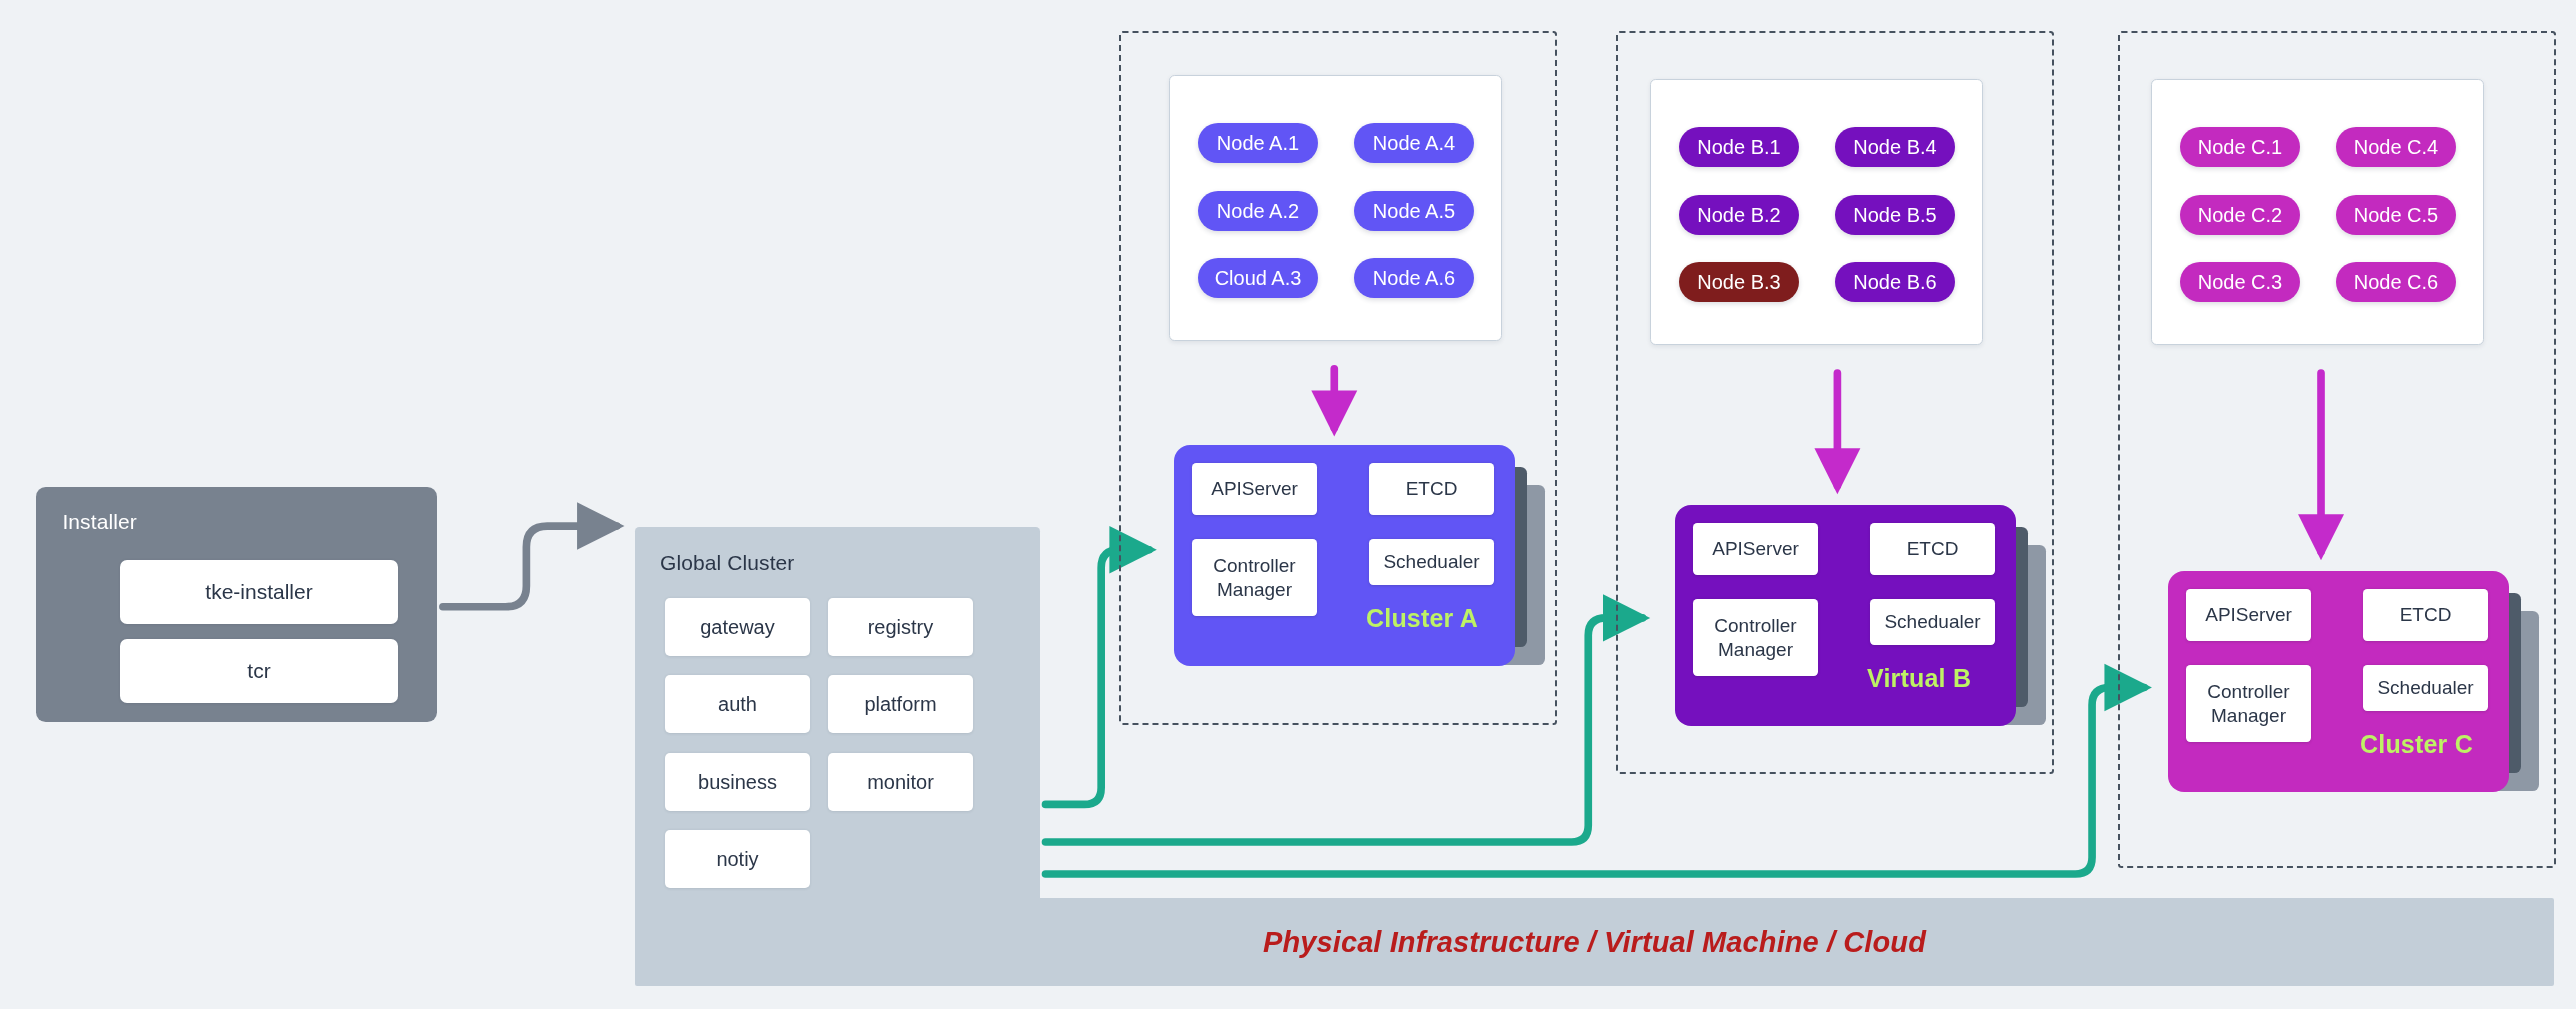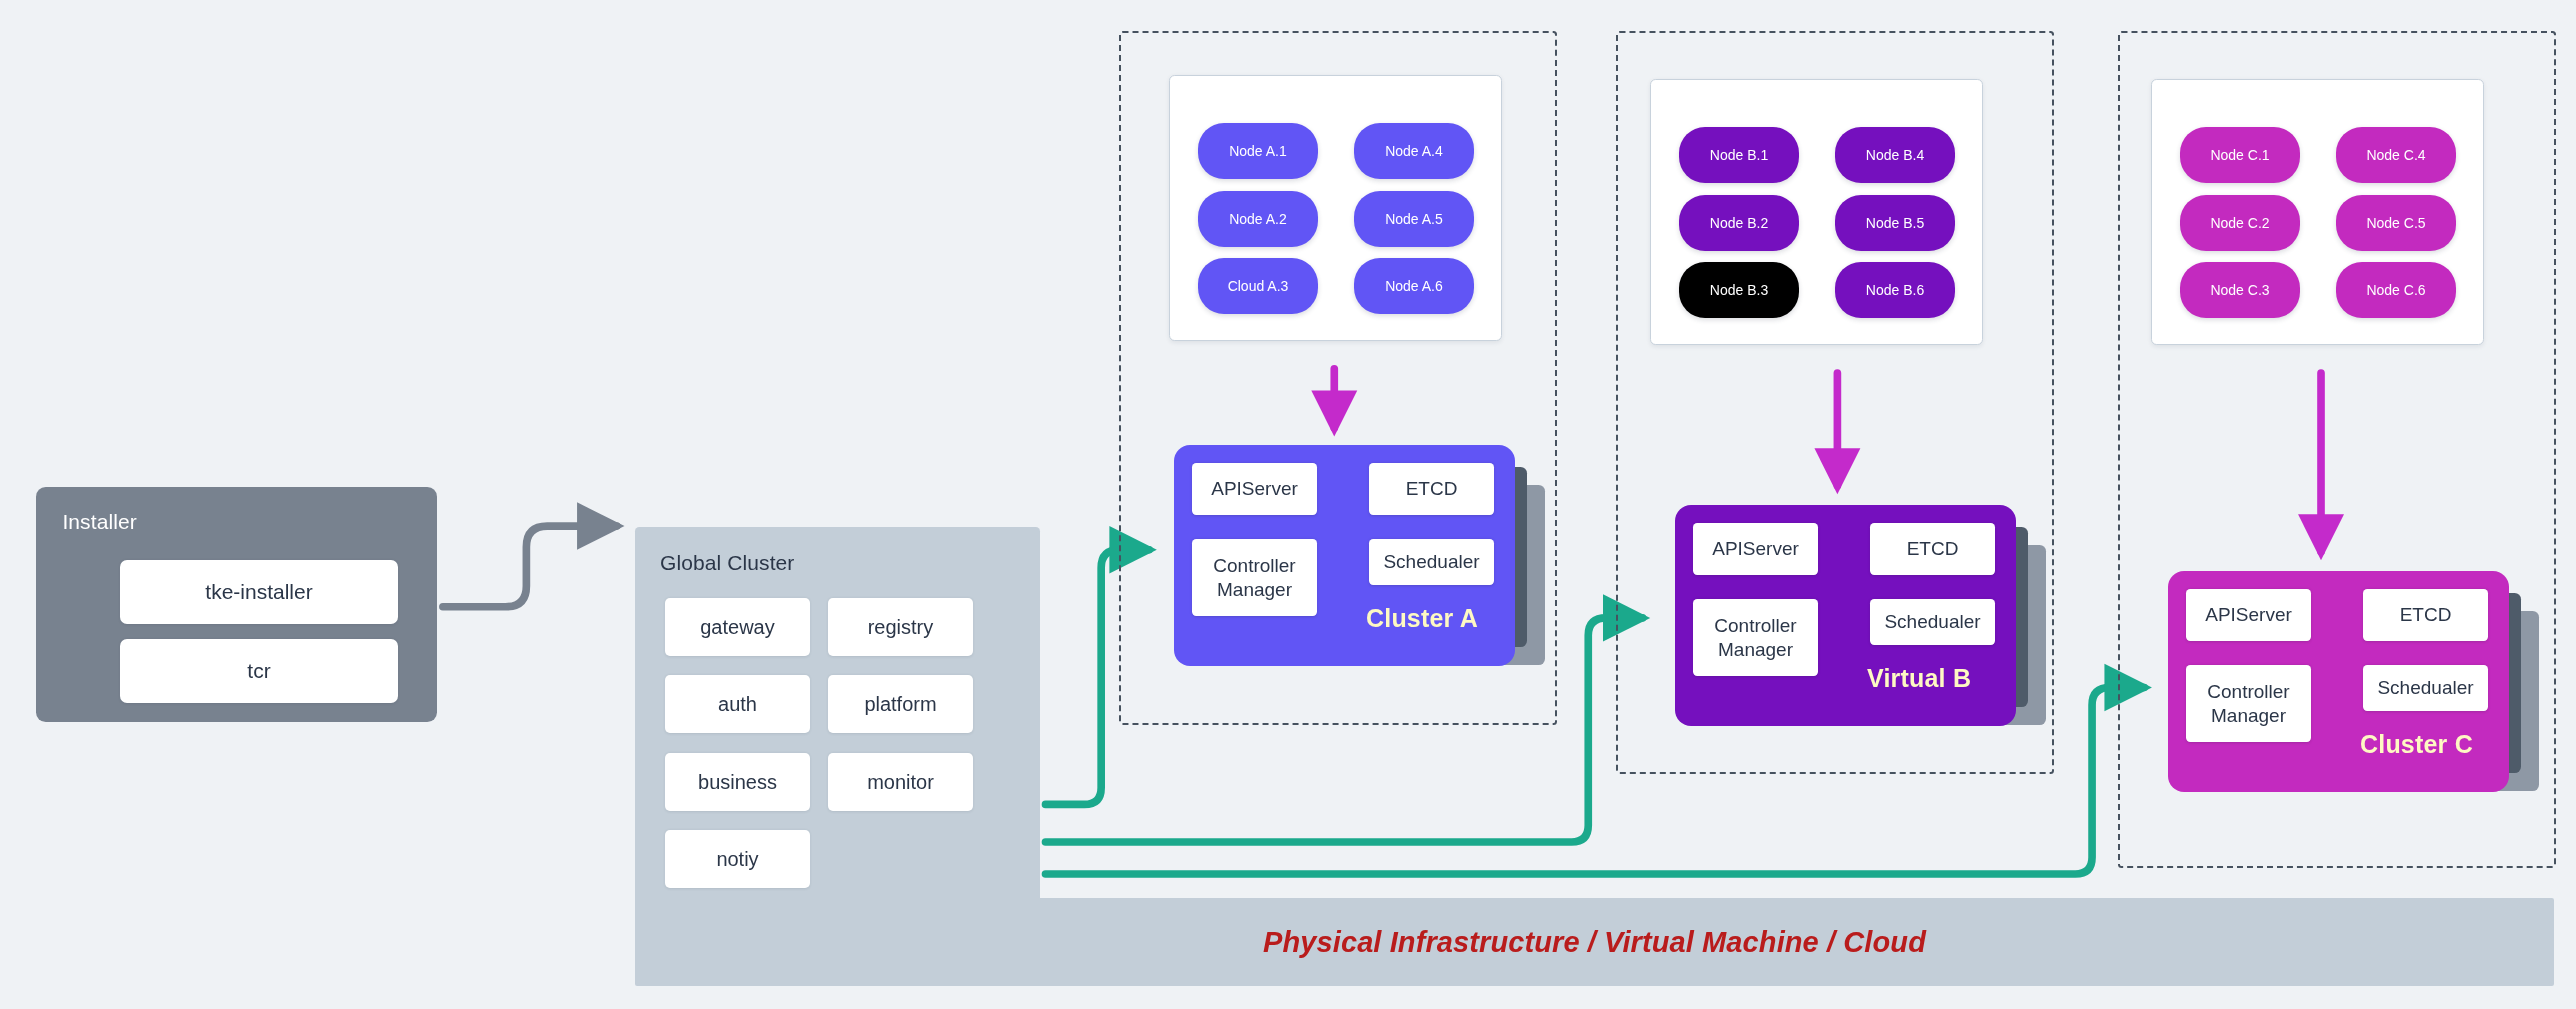--- a/index.html
+++ b/index.html
@@ -83,24 +83,24 @@
     background: #ffffff;
     border: 1.4px solid #c8d2dc;
     border-radius: 5.6px;
     box-shadow: 0 1.4px 4.2px rgba(30,40,60,.08);
   }
   #node-pool-A { left: 1169px; top: 75px; width: 333px; height: 266px; }
   #node-pool-B { left: 1650px; top: 79px; width: 333px; height: 266px; }
   #node-pool-C { left: 2151px; top: 79px; width: 333px; height: 266px; }
 
   .node-pill {
-    position: absolute; width: 120px; height: 56px;
+    position: absolute; width: 120px; height: 40px;
     border-radius: 26px;
     display: flex; align-items: center; justify-content: center;
-    font-size: 14px; color: #ffffff; font-weight: 400;
+    font-size: 20px; color: #ffffff; font-weight: 400;
     box-shadow: 0 2.1px 4.9px rgba(30,40,60,.16);
   }
   .np-col-l { left: 28px; }
   .np-col-r { left: 184px; }
   .np-row-0 { top: 47px; }
   .np-row-1 { top: 115px; }
   .np-row-2 { top: 182px; }
 
   
   .cp-stack { position: absolute; }
@@ -116,21 +116,21 @@
   .cp-cell {
     position: absolute;
     background: #ffffff; border-radius: 4.2px;
     display: flex; align-items: center; justify-content: center;
     text-align: center; line-height: 1.22;
     font-size: 19px; color: #2b3648;
     box-shadow: 0 0.7px 2.8px rgba(20,28,40,.18);
   }
   .cp-label {
     position: absolute;
-    font-size: 25px; color: #fef9c3; font-weight: 700;
+    font-size: 25px; color: #bef264; font-weight: 700;
     letter-spacing: 0.2px; white-space: nowrap;
   }
 
   
   #infra-bar {
     left: 635px; top: 898px; width: 1919px; height: 88px;
     background: #c3ced8;
     border-radius: 2.1px;
     display: flex; align-items: center; justify-content: center;
   }
@@ -217,21 +217,21 @@
       <div class="cp-cell" style="left:195px; top:94px; width:125px; height:46px;">Schedualer</div>
       <div class="cp-label" style="left:192px; top:159px;">Cluster A</div>
     </div>
   </div>
 
   <div class="cluster-group" id="cluster-group-B"></div>
 
   <div class="node-pool" id="node-pool-B">
     <div class="node-pill np-col-l np-row-0" style="background: rgb(117, 16, 190);">Node B.1</div>
     <div class="node-pill np-col-l np-row-1" style="background: rgb(117, 16, 190);">Node B.2</div>
-    <div class="node-pill np-col-l np-row-2" style="background: #000000;">Node B.3</div>
+    <div class="node-pill np-col-l np-row-2" style="background: #7f1d1d;">Node B.3</div>
     <div class="node-pill np-col-r np-row-0" style="background: rgb(117, 16, 190);">Node B.4</div>
     <div class="node-pill np-col-r np-row-1" style="background: rgb(117, 16, 190);">Node B.5</div>
     <div class="node-pill np-col-r np-row-2" style="background: rgb(117, 16, 190);">Node B.6</div>
   </div>
 
   <div class="cp-stack" id="cp-stack-B" style="left:1665px; top:505px; width:390px; height:237px;">
     <div class="cp-layer-back" style="left:40px; top:40px; width:341px; height:180px;"></div>
     <div class="cp-layer-mid" style="left:22px; top:22px; width:341px; height:180px;"></div>
     <div class="cp-front" id="cp-front-B" style="width: 341px; height: 221px; background: rgb(117, 16, 190);">
       <div class="cp-cell" style="left:18px; top:18px; width:125px; height:52px;">APIServer</div>

